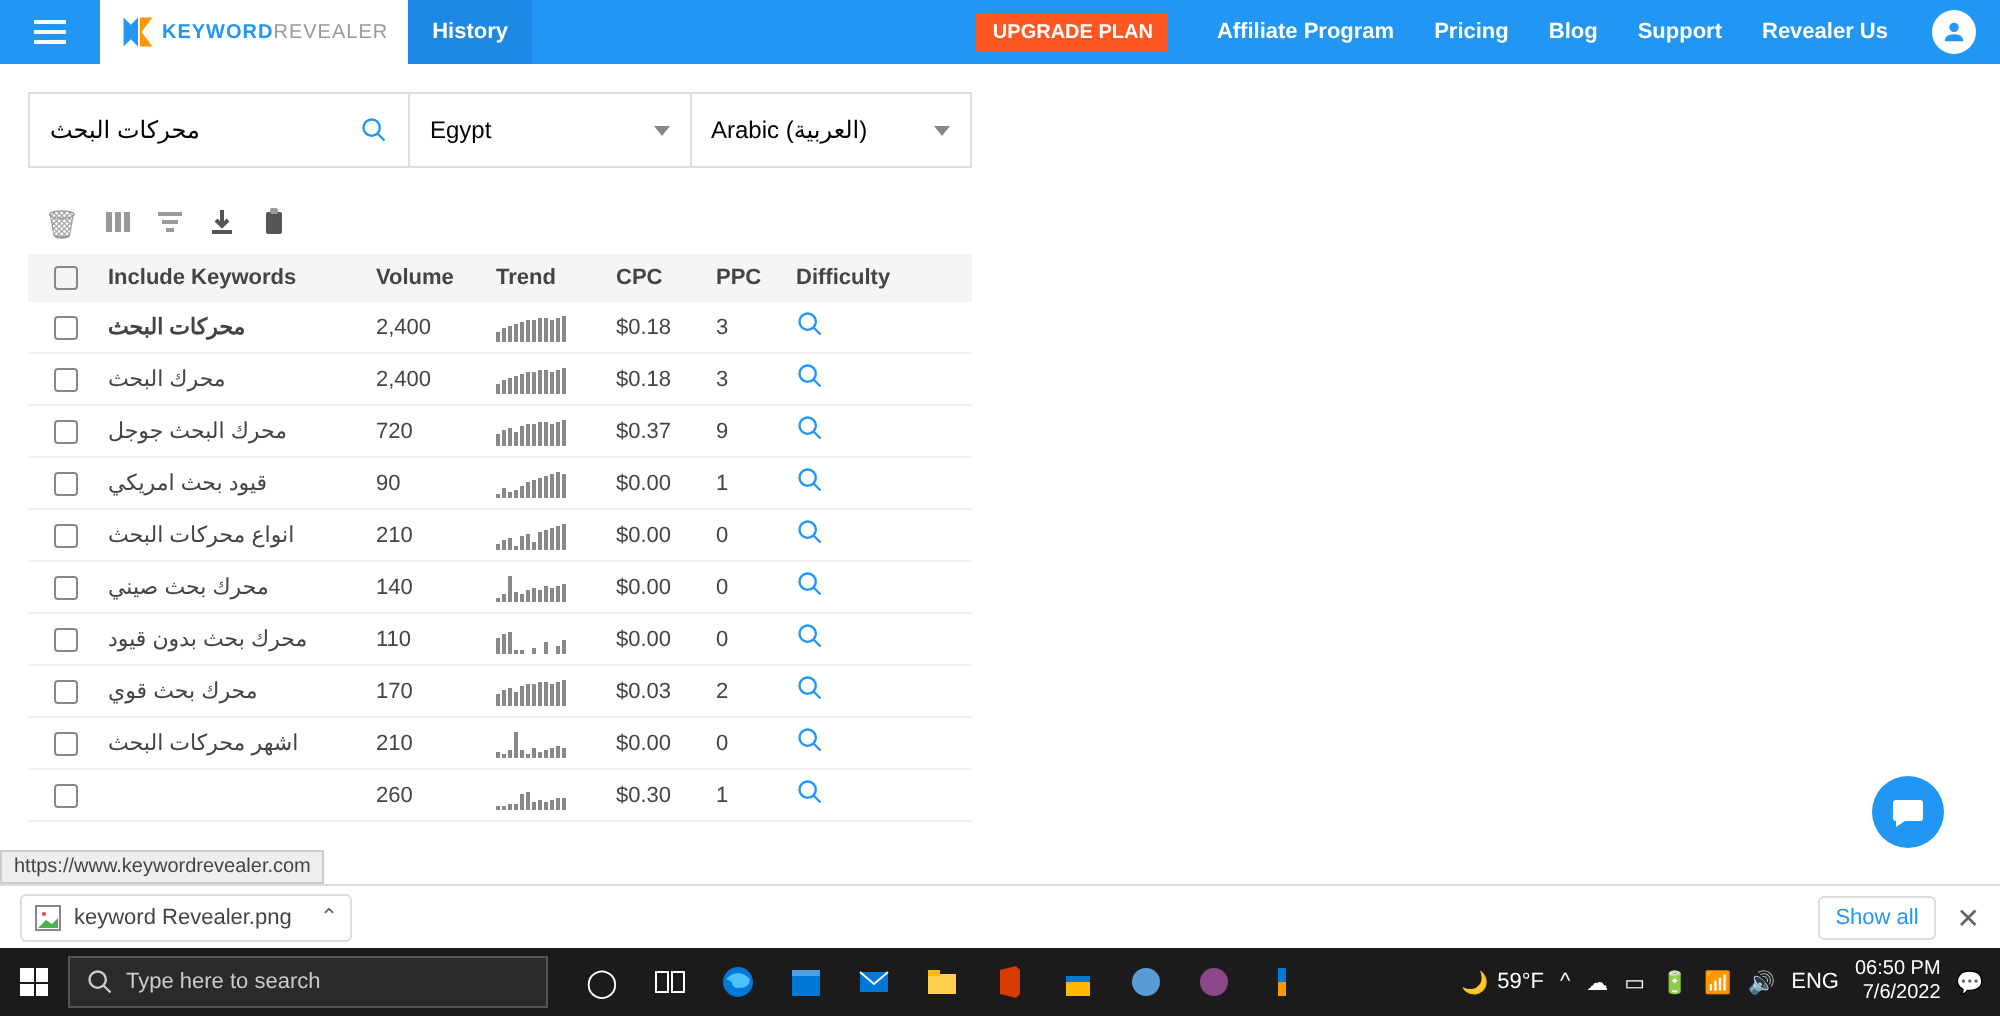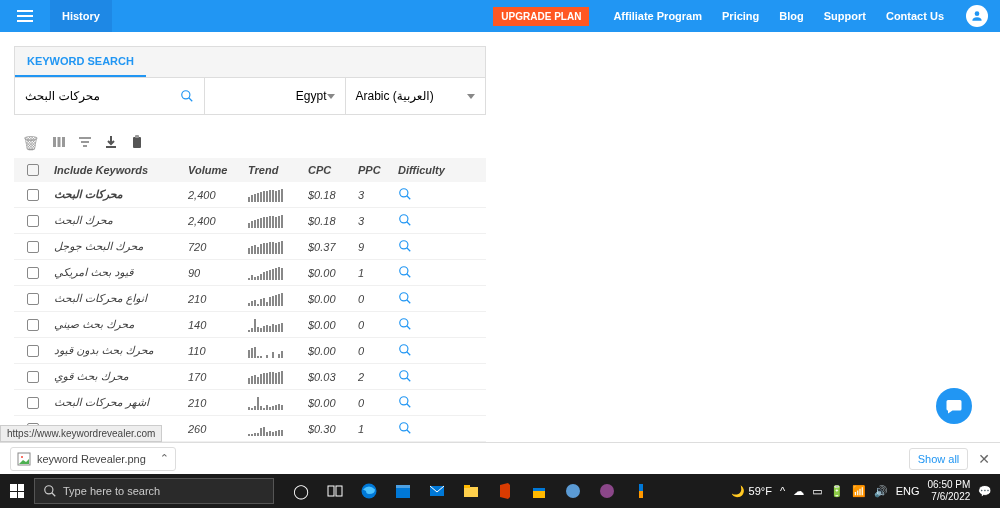--- a/index.html
+++ b/index.html
@@ -23,32 +23,32 @@
 .nav-right { padding: 0 10px; font-weight: bold; cursor: pointer; }
 .user-icon { width: 22px; height: 22px; background: #fff; border-radius: 50%; margin: 0 12px; display: flex; align-items: center; justify-content: center; }
 
 
 .card { margin: 14px; border: 1px solid #ddd; width: 472px; }
 .tab-row { background: #F5F5F5; border-bottom: 1px solid #ddd; }
 .tab { display: inline-block; padding: 8px 12px; font-size: 11px; font-weight: bold; color: #2196F3; border-bottom: 2px solid #2196F3; }
 .form-row { display: flex; height: 36px; }
 .form-cell { border-right: 1px solid #ddd; display: flex; align-items: center; padding: 0 10px; font-size: 12px; position: relative; }
 .search-cell { flex: 1.2; }
-.country-cell { flex: 1; justify-content: flex-end; }
+.country-cell { flex: 1; justify-content: space-between; }
 .lang-cell { flex: 1; justify-content: space-between; border-right: none; }
 .search-input { border: none; outline: none; font-size: 12px; flex: 1; direction: rtl; text-align: left; }
 .dropdown-arrow { width: 0; height: 0; border-left: 4px solid transparent; border-right: 4px solid transparent; border-top: 5px solid #888; }
 
 
 .table-card { margin: 14px; width: 472px; }
 .table-head-row { display: flex; align-items: center; padding: 6px 8px; }
 .table-title { font-size: 16px; color: #333; flex: 1; }
 .table-icons { display: flex; gap: 12px; color: #999; }
 .table-icons span { cursor: pointer; font-size: 14px; }
-.table { width: 100%; font-size: 11px; font-style: italic; }
+.table { width: 100%; font-size: 11px; }
 .thead { display: flex; background: #F5F5F5; padding: 6px 4px; font-weight: bold; color: #444; }
 .trow { display: flex; padding: 4px 4px; border-bottom: 1px solid #f0f0f0; align-items: center; height: 26px; }
 .col-check { width: 30px; display: flex; justify-content: center; }
 .col-kw { width: 140px; padding-left: 6px; direction: rtl; text-align: left; color: #444; }
 .col-kw.first { font-weight: bold; }
 .col-vol { width: 60px; color: #444; }
 .col-trend { width: 60px; display: flex; align-items: center; }
 .col-cpc { width: 50px; color: #444; }
 .col-ppc { width: 40px; color: #444; }
 .col-diff { width: 50px; }
@@ -83,40 +83,44 @@
 
 .fab { position: absolute; right: 28px; top: 388px; width: 36px; height: 36px; background: #2196F3; border-radius: 50%; display: flex; align-items: center; justify-content: center; }
 </style>
 </head>
 <body>
 
 <div class="header">
   <div class="hamburger">
       <div class="hamburger-icon"></div>
     </div>
+  <div class="logo-box">
+    <svg class="logo-mark" viewBox="0 0 20 20">
+        <path d="M2 2 L2 18 L6 14 L10 18 L10 2 L6 6 Z" fill="#2196F3"></path>
+        <path d="M11 2 L18 2 L12 10 L18 18 L11 18 L11 2" fill="#FF9800"></path>
+      </svg>
+    <span class="logo-text"><span>KEYWORD</span><span class="rev">REVEALER</span></span>
+  </div>
   <div class="nav-item history">History</div>
   <div class="spacer"></div>
   <div class="upgrade">UPGRADE PLAN</div>
   <div class="nav-right">Affiliate Program</div>
   <div class="nav-right">Pricing</div>
   <div class="nav-right">Blog</div>
   <div class="nav-right">Support</div>
-  <div class="nav-right">Contact Us</div>
+  <div class="nav-right">Revealer Us</div>
   <div class="user-icon">
     <svg width="14" height="14" viewBox="0 0 24 24">
         <circle cx="12" cy="8" r="4" fill="#2196F3"></circle>
         <path d="M4 20 Q4 14 12 14 Q20 14 20 20 Z" fill="#2196F3"></path>
       </svg>
   </div>
 </div>
 
 <div class="card">
-  <div class="tab-row">
-    <div class="tab">KEYWORD SEARCH</div>
-  </div>
   <div class="form-row">
     <div class="form-cell search-cell">
       <input class="search-input" value="محركات البحث" style="">
       <svg class="svg-icon" viewBox="0 0 24 24" fill="none" stroke="#2196F3" stroke-width="2">
           <circle cx="10" cy="10" r="7"></circle>
           <line x1="15" y1="15" x2="21" y2="21"></line>
         </svg>
     </div>
     <div class="form-cell country-cell">
       <span>Egypt</span>

